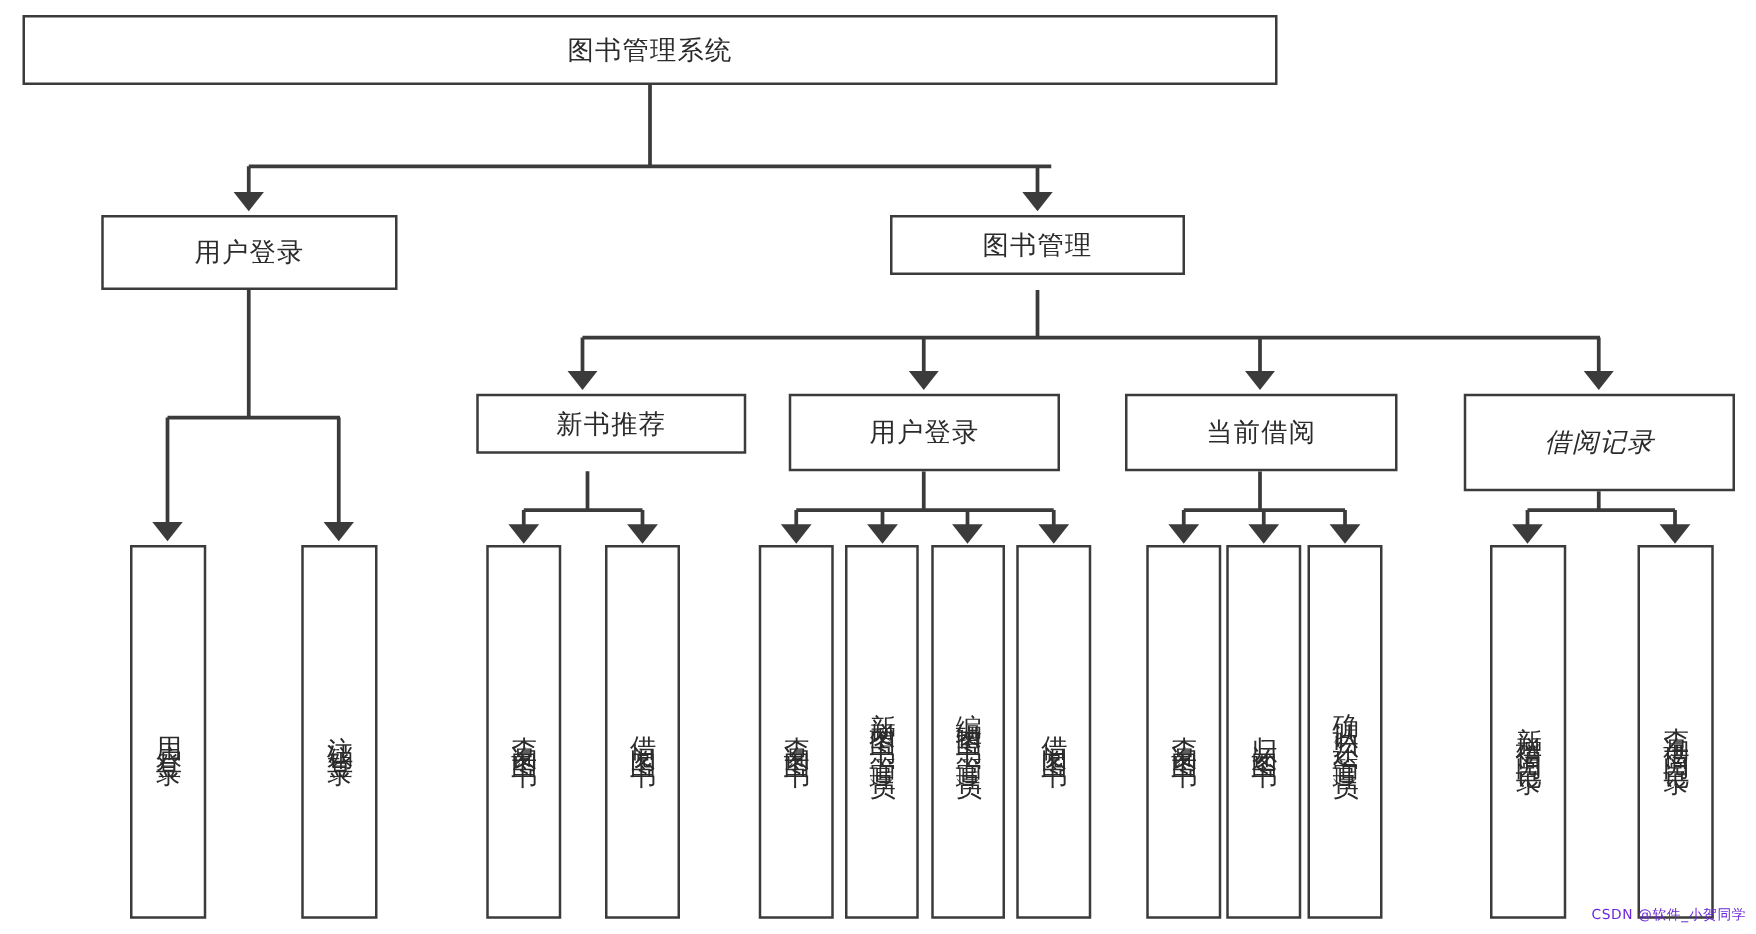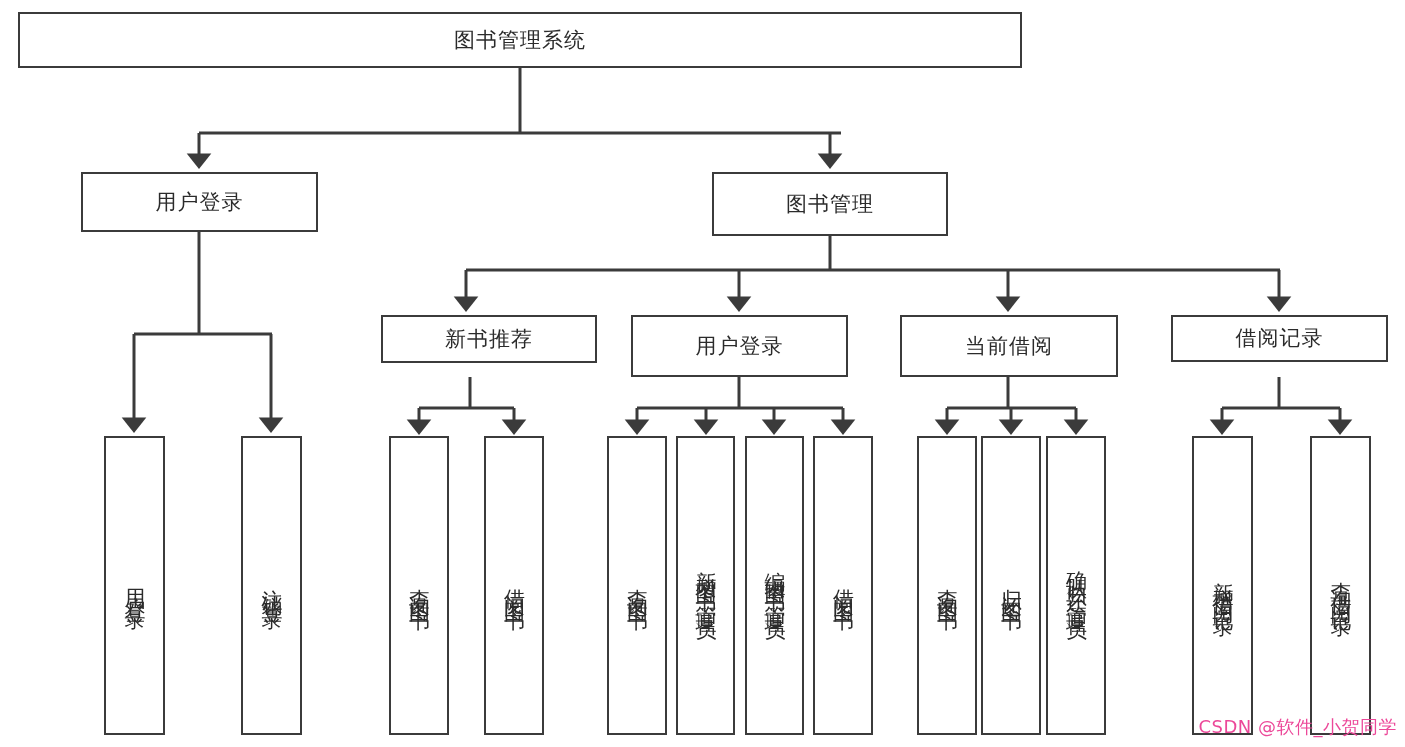--- a/index.html
+++ b/index.html
@@ -51,22 +51,22 @@
     font-size: 21px;
     letter-spacing: 7px;
     line-height: 1;
     white-space: nowrap;
     max-height: 285px;
   }
   #watermark {
     position: absolute;
     right: 8px;
     bottom: 8px;
-    font-size: 18px;
-    color: #ec4899;
+    font-size: 11px;
+    color: #6d28d9;
     letter-spacing: 0.5px;
     white-space: nowrap;
     pointer-events: none;
   }
 </style>
 </head>
 <body>
 
 <svg id="diagram-canvas" viewBox="0 0 1405 747" xmlns="http://www.w3.org/2000/svg">
   <defs>
@@ -118,33 +118,33 @@
   </g>
 </svg>
 
 <div id="node-layer">
     <div class="node horizontal" style="left: 18px; top: 12px; width: 1004px; height: 56px;">
       <span class="node-label">图书管理系统</span>
     </div>
     <div class="node horizontal" style="left: 81px; top: 172px; width: 237px; height: 60px;">
       <span class="node-label">用户登录</span>
     </div>
-    <div class="node horizontal" style="left: 712px; top: 172px; width: 236px; height: 64px;">
+    <div class="node horizontal" style="left: 712px; top: 172px; width: 236px; height: 48px;">
       <span class="node-label">图书管理</span>
     </div>
     <div class="node horizontal" style="left: 381px; top: 315px; width: 216px; height: 48px;">
       <span class="node-label">新书推荐</span>
     </div>
     <div class="node horizontal" style="left: 631px; top: 315px; width: 217px; height: 62px;">
       <span class="node-label">用户登录</span>
     </div>
     <div class="node horizontal" style="left: 900px; top: 315px; width: 218px; height: 62px;">
       <span class="node-label">当前借阅</span>
     </div>
-    <div class="node horizontal" style="left: 1171px; top: 315px; width: 217px; height: 47px;">
+    <div class="node horizontal" style="left: 1171px; top: 315px; width: 217px; height: 78px; font-style: italic;">
       <span class="node-label">借阅记录</span>
     </div>
     <div class="node vertical" style="left: 104px; top: 436px; width: 61px; height: 299px;">
       <span class="node-label">用户登录</span>
     </div>
     <div class="node vertical" style="left: 241px; top: 436px; width: 61px; height: 299px;">
       <span class="node-label">注销登录</span>
     </div>
     <div class="node vertical" style="left: 389px; top: 436px; width: 60px; height: 299px;">
       <span class="node-label">查询图书</span>

